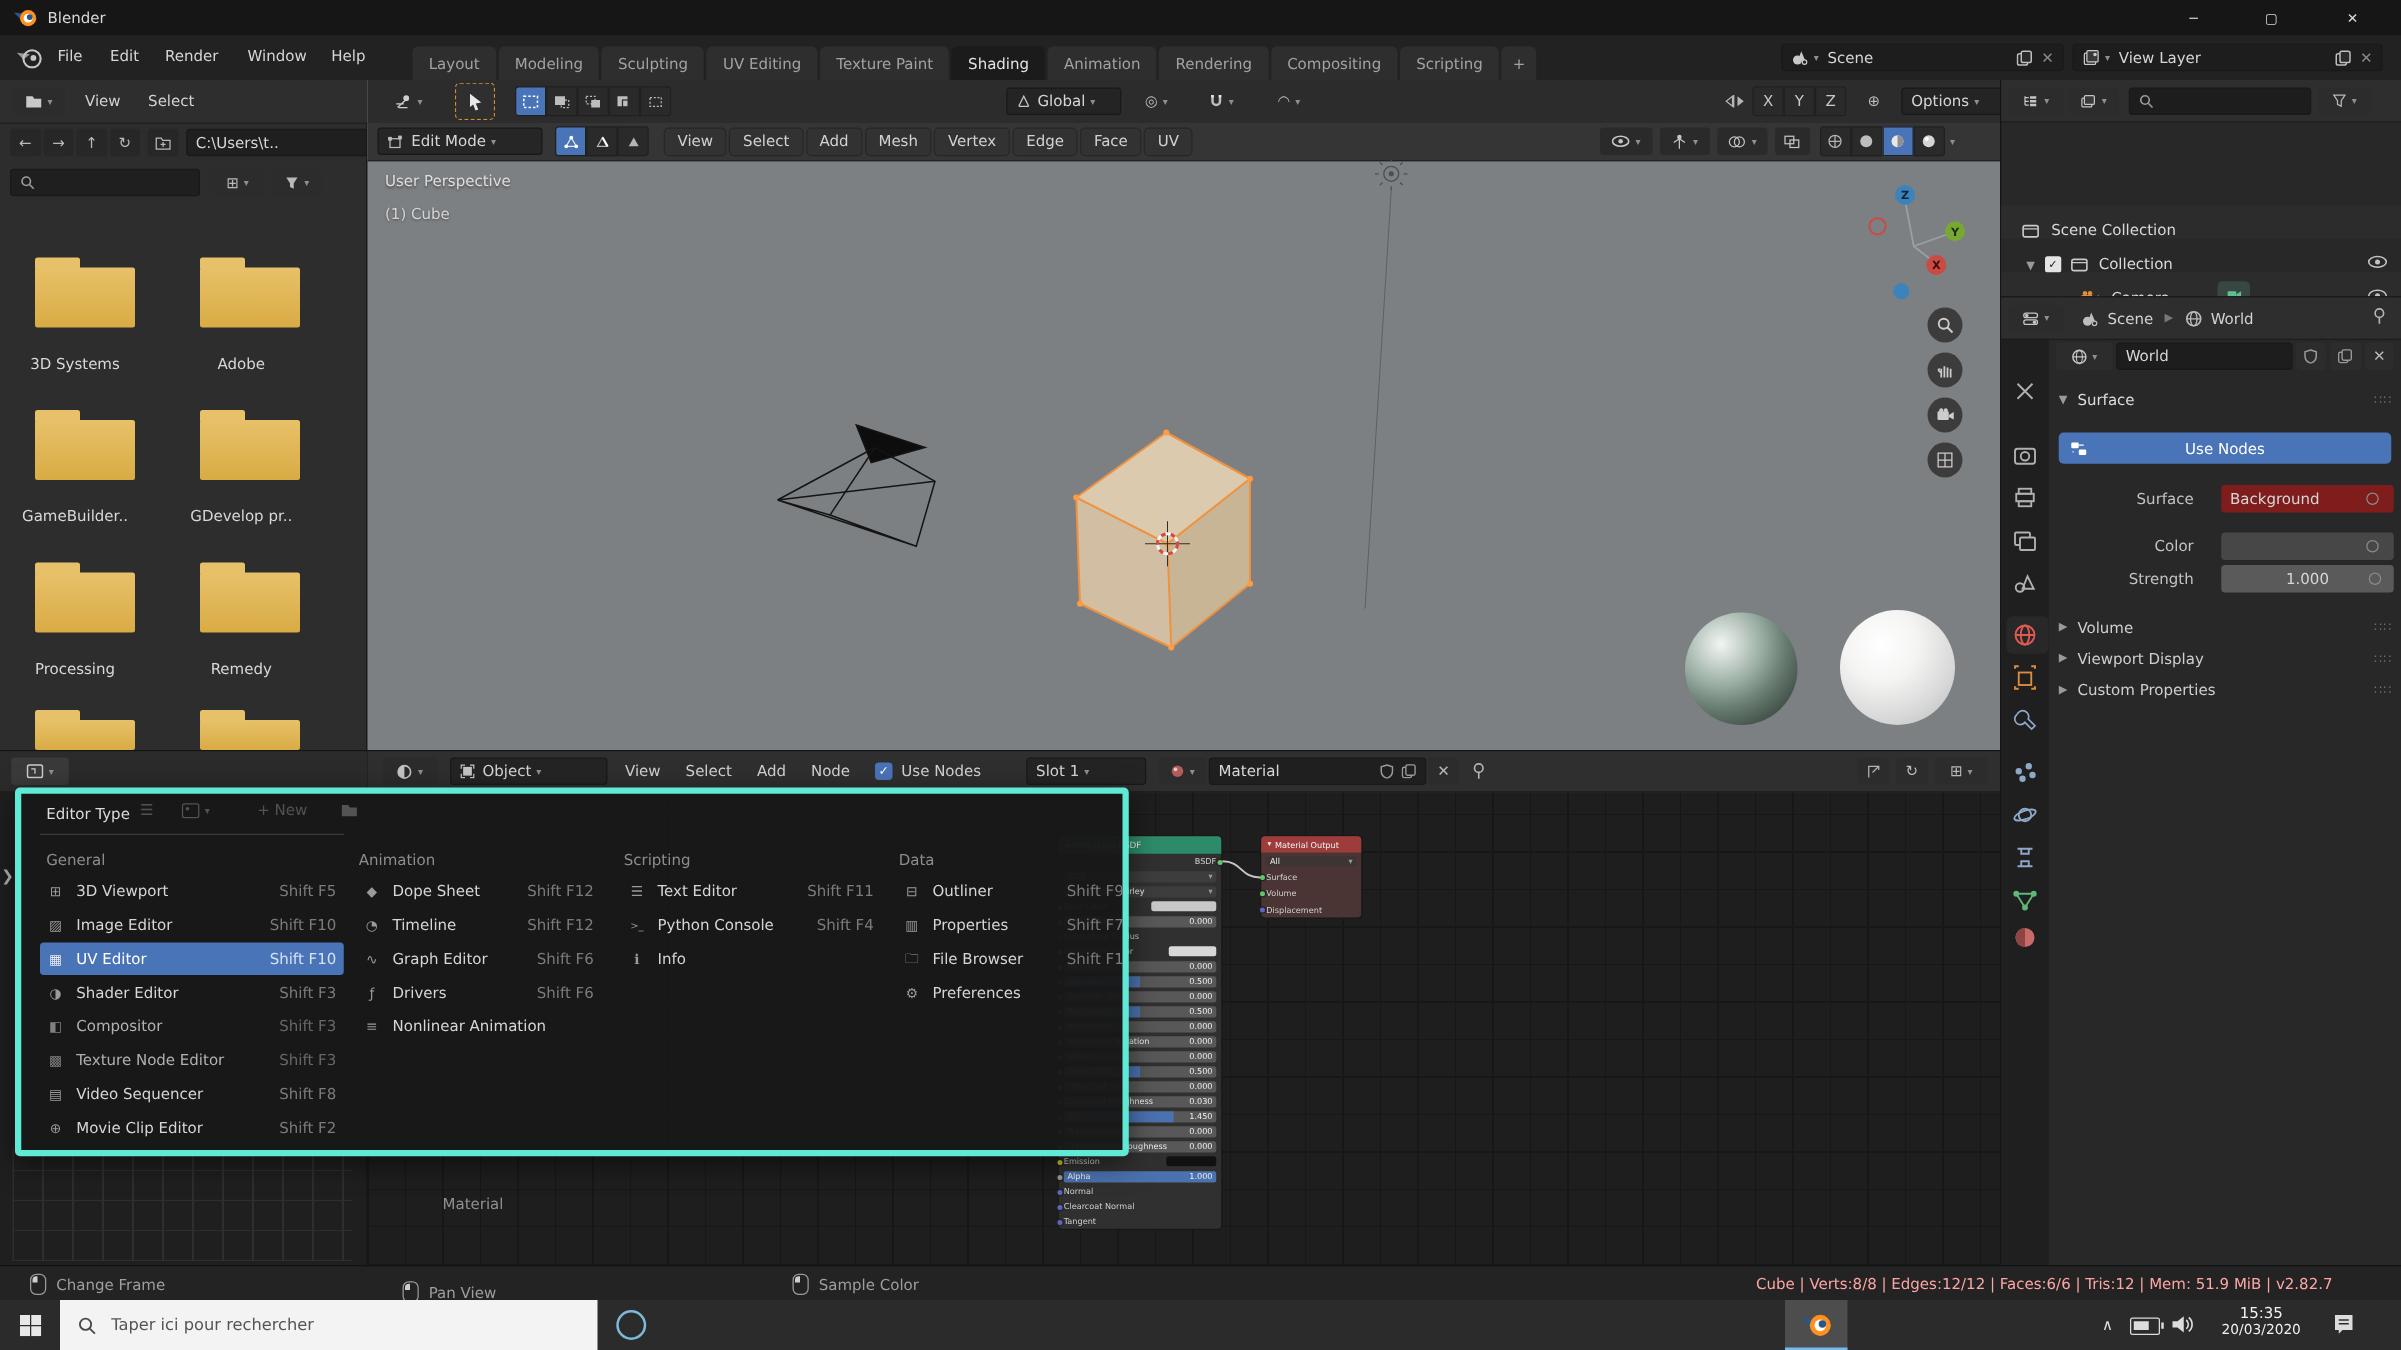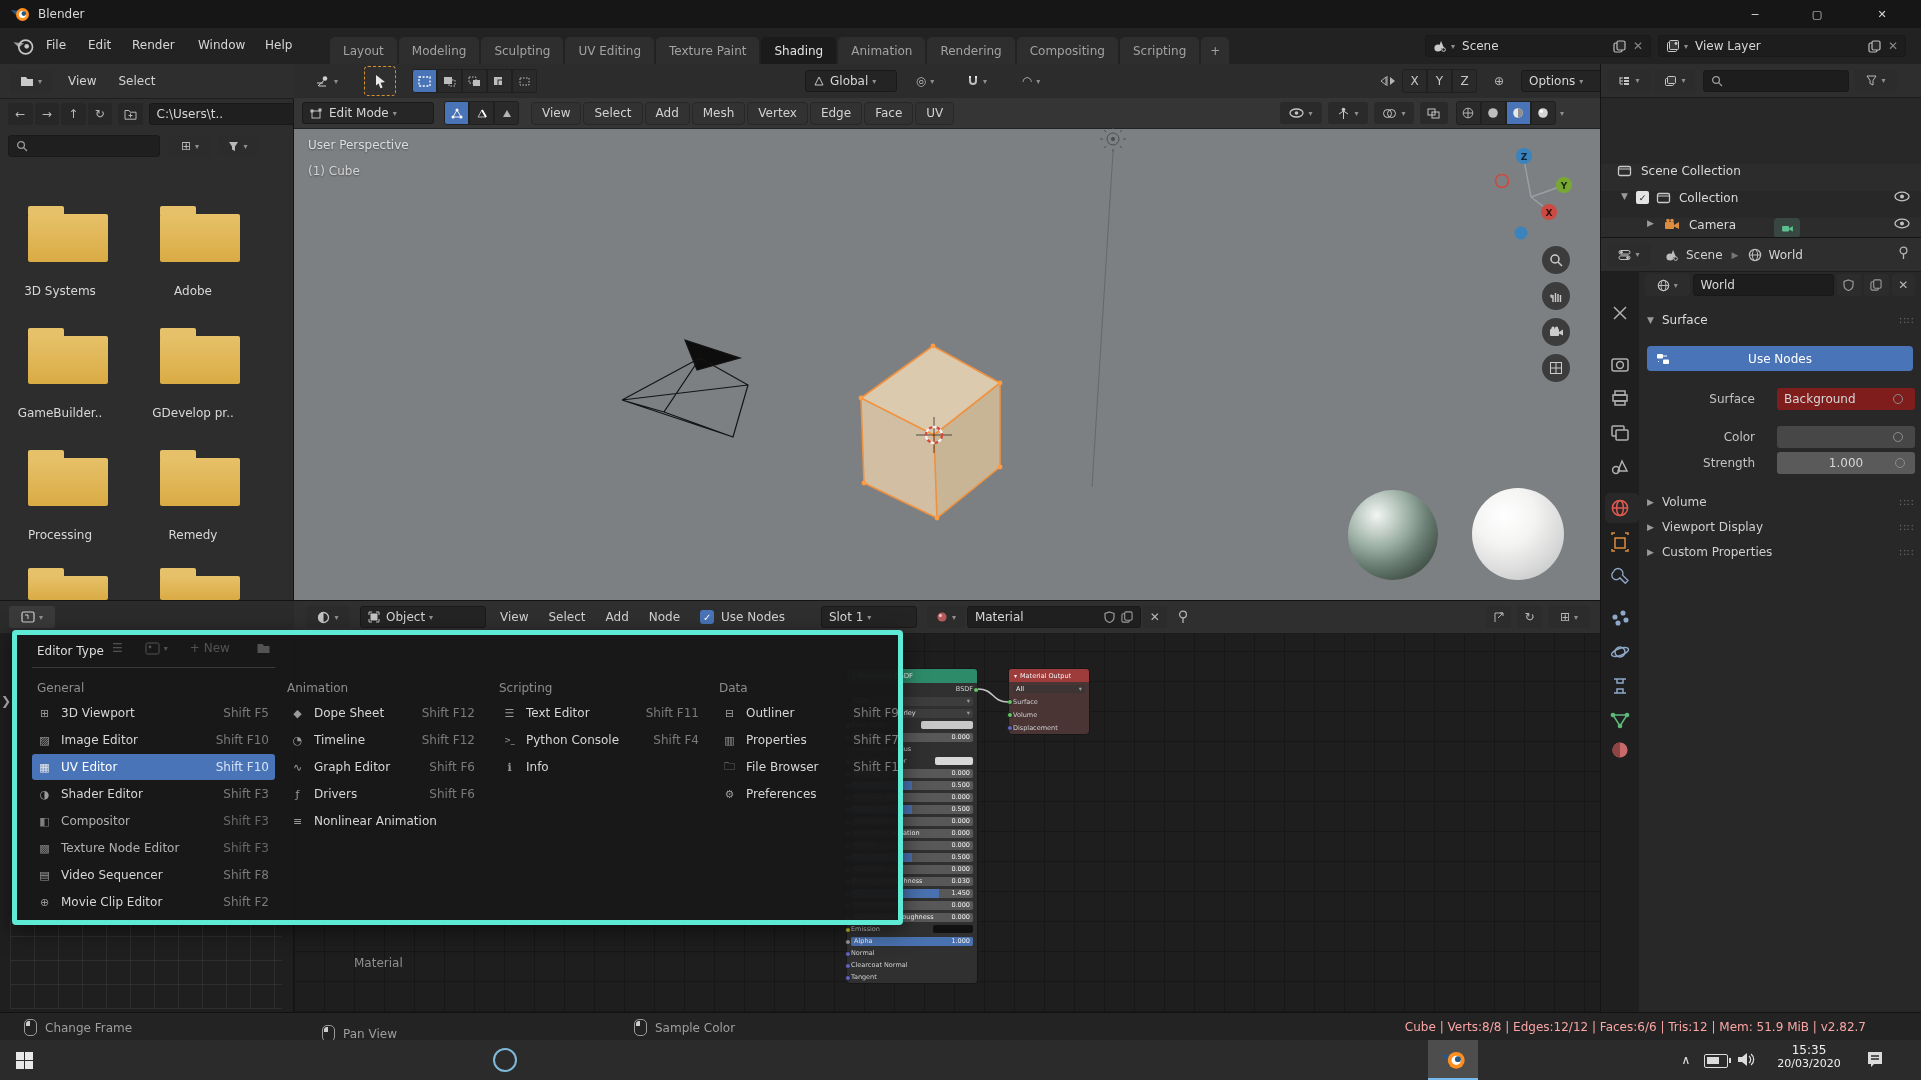--- a/index.html
+++ b/index.html
@@ -29,21 +29,21 @@
   .nrow{height:12px;display:flex;align-items:center;font-size:6.5px;color:#cfcfcf;padding:0 4px;position:relative}
   .nslider{position:relative;flex:1;height:9px;background:#585858;border-radius:2px;display:flex;align-items:center;overflow:hidden}
   .nfill{position:absolute;left:0;top:0;bottom:0;background:#4a72b0}
   .nlab{position:relative;z-index:1;margin-left:3px;color:#f0f0f0;white-space:nowrap}
   .nval{position:relative;z-index:1;margin-left:auto;margin-right:3px;color:#f0f0f0}
   .sock{position:absolute;left:-2px;top:4px;width:4px;height:4px;border-radius:50%;background:#9b9b9b;border:1px solid #222}
   .prow{position:absolute;height:22px;display:flex;align-items:center}
   .plabel{position:absolute;text-align:right;color:#c3c3c3}
   .radio{width:8px;height:8px;border:1px solid #8b8b8b;border-radius:50%;margin-left:auto;margin-right:5px;flex:none}
   .dots{color:#6f6f6f;letter-spacing:1px;font-size:10px}
-  .trow{position:absolute;left:1600px;width:321px;height:27px;display:flex;align-items:flex-start}
+  .trow{position:absolute;left:1600px;width:321px;height:27px;display:flex;align-items:flex-end}
   .hintm{width:11px;height:15px;border:1px solid #9a9a9a;border-radius:5px;position:relative;flex:none}
   .hintm:before{content:"";position:absolute;left:1px;top:1px;width:4px;height:5px;background:#cfcfcf;border-radius:3px 0 0 0}
   .vx{width:23px;height:22px;display:flex;align-items:center;justify-content:center;background:#2a2a2a;border:1px solid #202020}
   .grid-sh{background-color:#1e1e1e;background-image:repeating-linear-gradient(0deg,#171717 0 1px,transparent 1px 30px),repeating-linear-gradient(90deg,#171717 0 1px,transparent 1px 30px)}
   .grid-uv{background-color:#1f1f1f;background-image:repeating-linear-gradient(0deg,#2e2e2e 0 1px,transparent 1px 24px),repeating-linear-gradient(90deg,#2e2e2e 0 1px,transparent 1px 24px)}
   .wbtn{width:44px;height:28px;display:flex;align-items:center;justify-content:center;color:#d9d9d9;font-size:11px}
 </style>
 </head>
 <body>
 
@@ -1057,21 +1057,21 @@
 
   <div class="a" style="left:12px;top:630px;width:881px;height:285px;background:rgba(24,24,24,0.97);border:5px solid #5eead4;border-radius:4px;box-shadow:0 6px 22px rgba(0,0,0,.5);z-index:40">
     <span class="a" style="left:20px;top:9px;color:#dcdcdc">Editor Type</span>
     <div class="a f" style="left:95px;top:6px;opacity:.32">
       <span>☰</span>
       <svg style="margin-left:22px" width="15" height="13" viewBox="0 0 15 13">
           <rect x="1" y="1" width="13" height="11" rx="1.5" fill="none" stroke="#cfcfcf"></rect>
           <circle cx="5" cy="5" r="1.4" fill="#cfcfcf"></circle>
         </svg>
       <span style="margin-left:4px;font-size:8px">▾</span>
-      <span style="margin-left:22px">+ <span>New</span></span>
+      <span style="margin-left:38px">+ <span>New</span></span>
       <svg style="margin-left:26px" width="15" height="12" viewBox="0 0 14 12">
           <path d="M1 2 h5 l1.5 2 H13 v7 H1 Z" fill="#cfcfcf"></path>
         </svg>
     </div>
     <div class="a" style="left:15px;top:32px;width:243px;height:1px;background:#3a3a3a"></div>
 
     <span class="mhd" style="left:20px;top:46px">General</span>
     <span class="mhd" style="left:270px;top:46px">Animation</span>
     <span class="mhd" style="left:482px;top:46px">Scripting</span>
     <span class="mhd" style="left:702px;top:46px">Data</span>
@@ -1199,20 +1199,27 @@
 
   <div class="a" style="left:0;top:1040px;width:1921px;height:40px;background:#2b2b2b">
     <div class="a fc" style="left:0;top:0;width:48px;height:40px">
       <svg width="17" height="17" viewBox="0 0 17 17">
           <rect x="0" y="0" width="8" height="8" fill="#e8e8e8"></rect>
           <rect x="9" y="0" width="8" height="8" fill="#e8e8e8"></rect>
           <rect x="0" y="9" width="8" height="8" fill="#e8e8e8"></rect>
           <rect x="9" y="9" width="8" height="8" fill="#e8e8e8"></rect>
         </svg>
     </div>
+    <div class="a f" style="left:48px;top:0;width:430px;height:40px;background:#f3f3f3">
+      <svg style="margin-left:14px" width="15" height="15" viewBox="0 0 14 14">
+          <circle cx="6" cy="6" r="4.2" fill="none" stroke="#4a4a4a" stroke-width="1.4"></circle>
+          <line x1="9.2" y1="9.2" x2="13" y2="13" stroke="#4a4a4a" stroke-width="1.4"></line>
+        </svg>
+      <span style="margin-left:12px;color:#555;font-size:13px">Taper ici pour rechercher</span>
+    </div>
     <div class="a fc" style="left:492px;top:1047px;top:7px;width:26px;height:26px">
         <div style="width:20px;height:20px;border-radius:50%;border:2.5px solid #7db9d9"></div>
       </div>
 
     <div class="a" style="left:1428px;top:0px;width:50px;height:40px;background:#4d4d4d">
       <svg style="position:absolute;left:12px;top:8px" width="26" height="22" viewBox="0 0 20 17">
           <path d="M1 5 L11 6 L6 10 Z" fill="#265787"></path>
           <circle cx="12.5" cy="9.5" r="6.5" fill="#ff8f1f"></circle>
           <circle cx="12.5" cy="9.5" r="3.6" fill="#fff"></circle>
           <circle cx="13.8" cy="8.6" r="2.3" fill="#265787"></circle>

